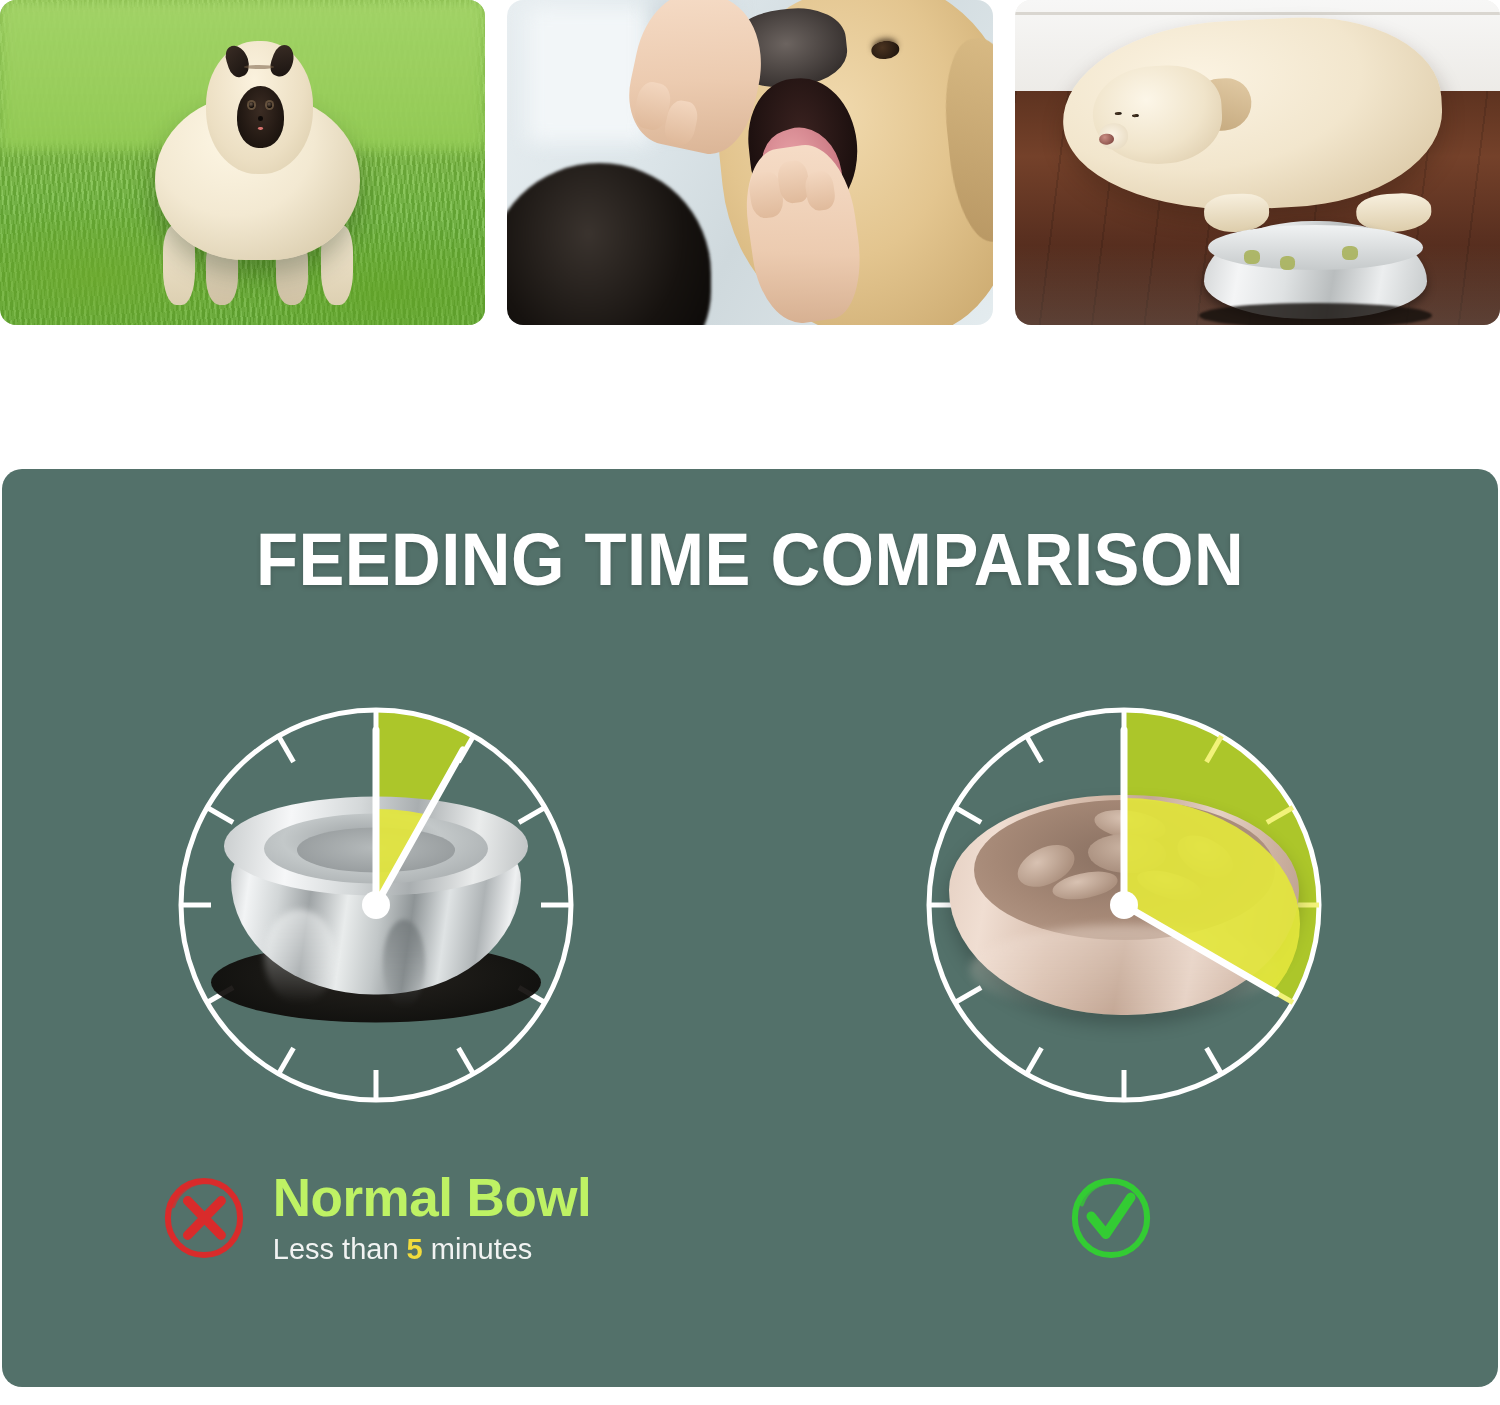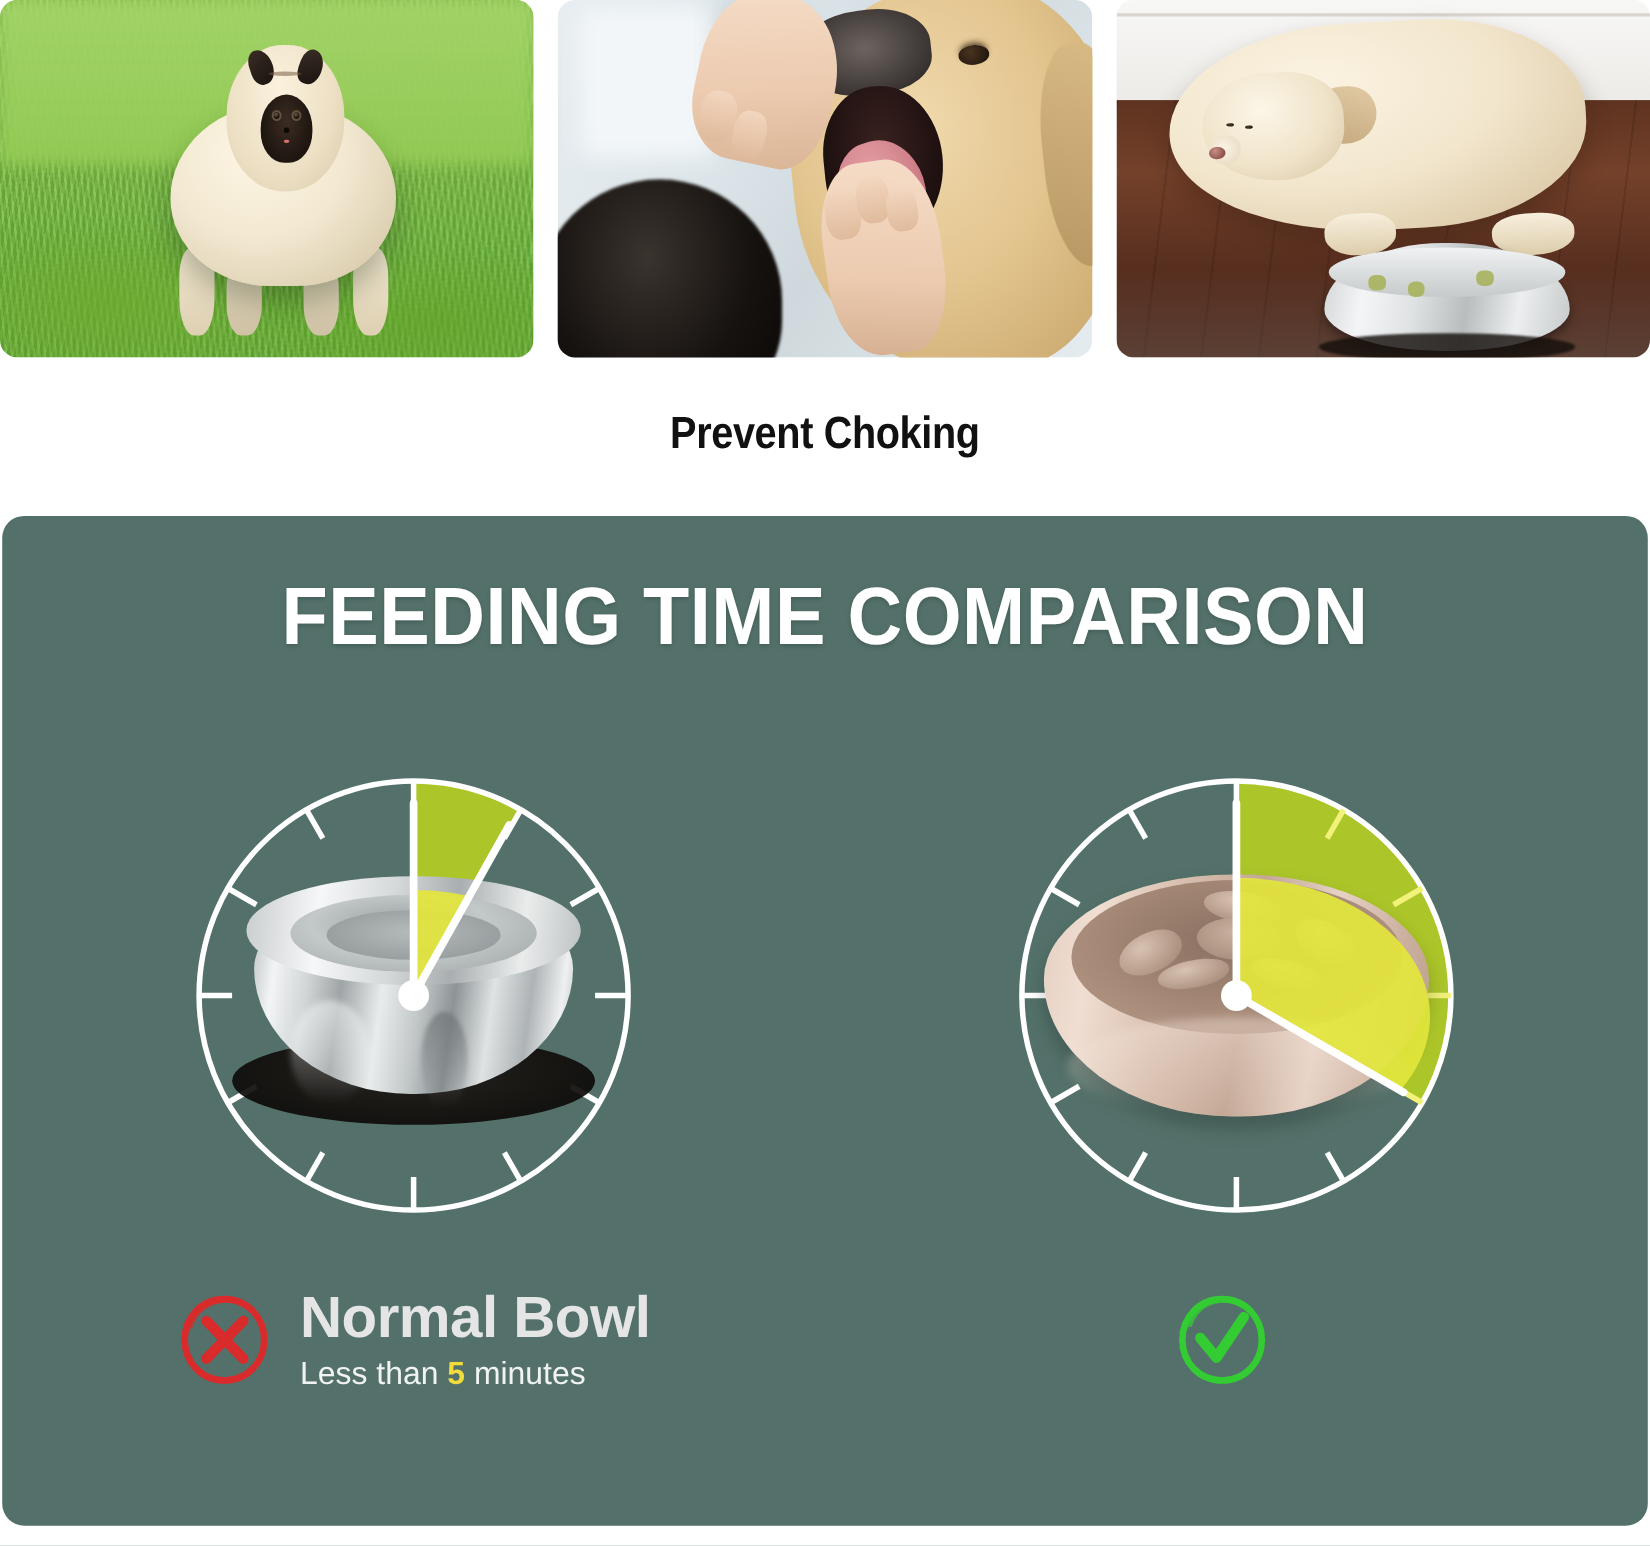--- a/index.html
+++ b/index.html
@@ -286,21 +286,21 @@
   }
 
   
   .wedge-top { position:absolute; inset:0; pointer-events:none; }
 
   
   .results { position:absolute; left:0; right:0; top:700px; height:170px; display:flex; }
   .result { flex:1 1 0; display:flex; align-items:flex-start; justify-content:center; gap:26px; }
   .res-icon { width:86px; height:86px; flex:0 0 auto; margin-top:6px; }
   .res-text { display:flex; flex-direction:column; }
-  .res-title { font-size:53px; font-weight:700; color:#e5e5e5; line-height:1.08;
+  .res-title { font-size:53px; font-weight:700; color:#bef264; line-height:1.08;
     letter-spacing:-.5px; white-space:nowrap; }
   .res-sub { font-size:29px; font-weight:400; color:#f1f3f2; line-height:1.2;
     margin-top:6px; white-space:nowrap; }
   .hi { color:#f2dc3c; font-weight:700; }
 </style>
 </head>
 <body>
 
 <div class="page">
 
@@ -377,23 +377,20 @@
         <div class="steel-base"></div>
         <div class="steel-rim"></div>
         <div class="kibble" style="left:18%;top:30%;"></div>
         <div class="kibble" style="left:34%;top:36%;"></div>
         <div class="kibble" style="left:62%;top:26%;"></div>
       </div>
     </div>
   </div>
 
   <div class="caption-row">
-    <div class="caption-cell">
-      <div class="caption-text">Prevent Choking</div>
-    </div>
   </div>
 
   <div class="panel">
 
     <div class="panel-title">FEEDING TIME COMPARISON</div>
 
     <div class="clocks">
 
       <div class="clock-col">
         <div class="clock">

